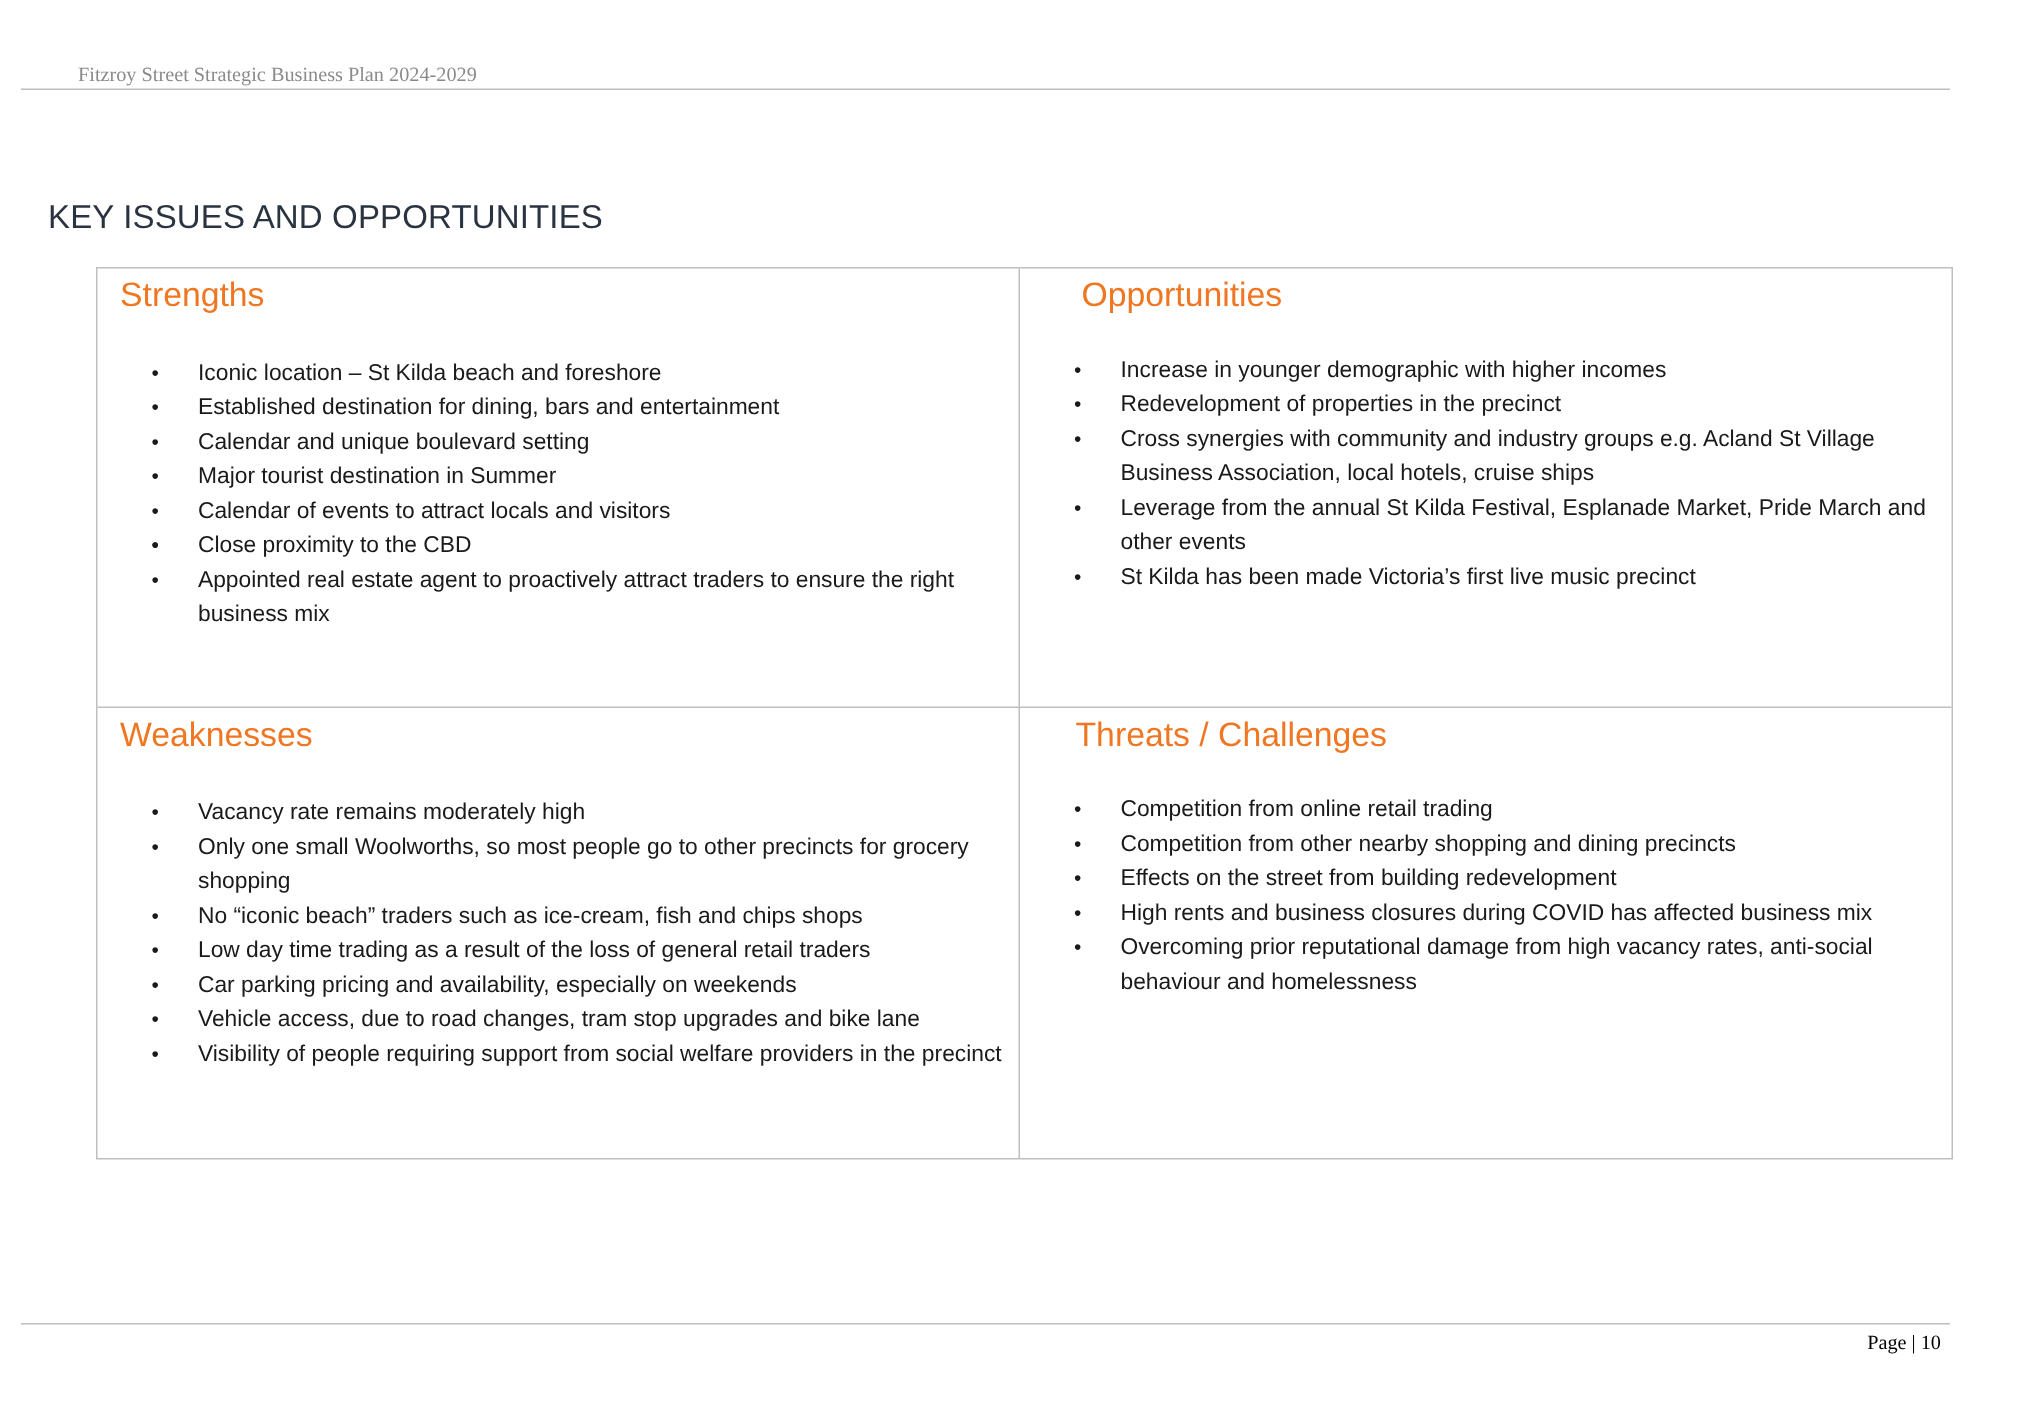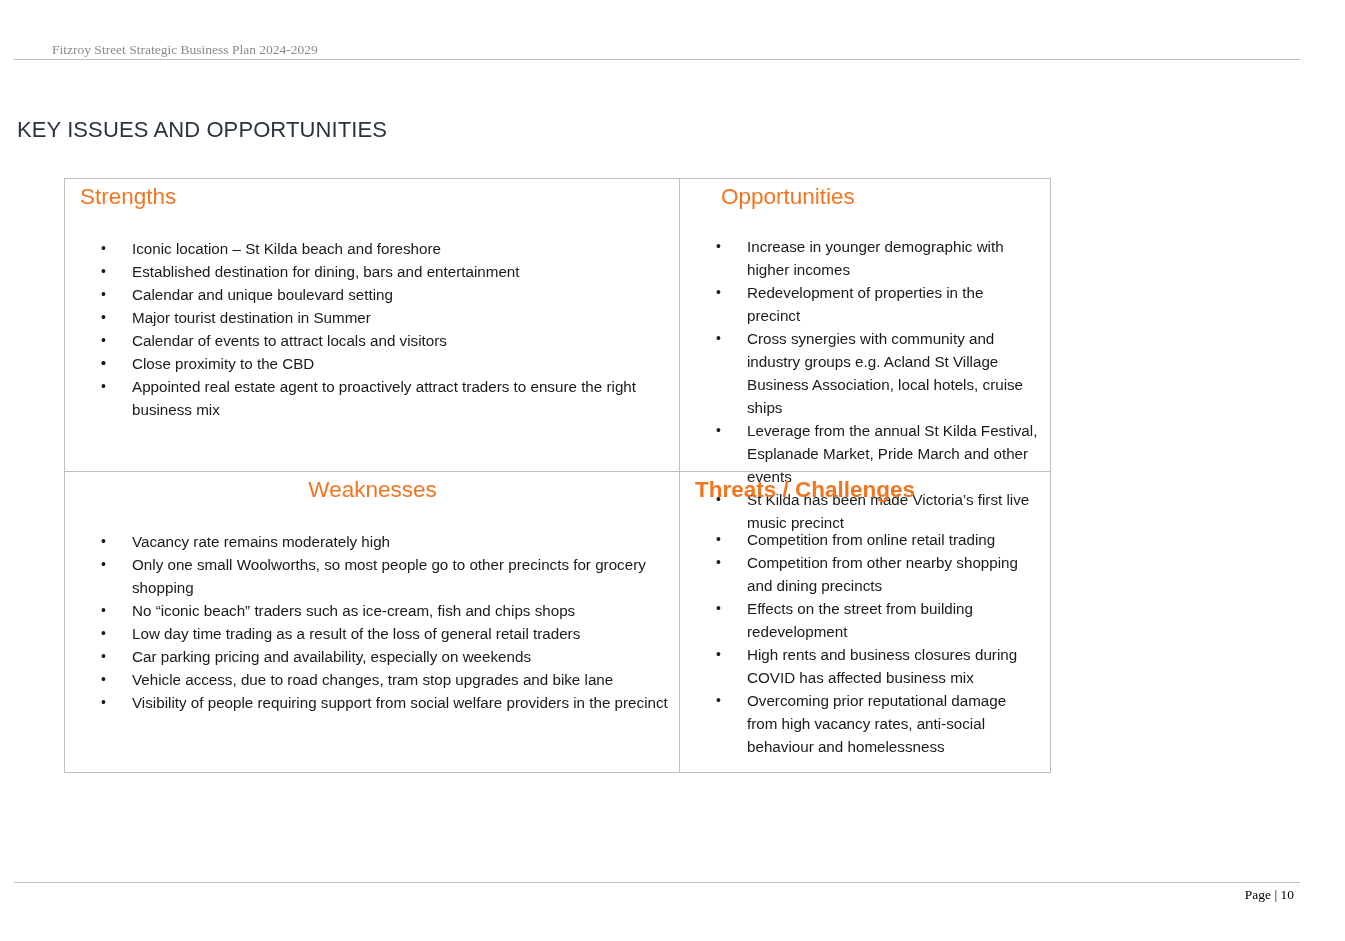--- a/index.html
+++ b/index.html
@@ -1,41 +1,41 @@
 <!DOCTYPE html>
 <html><head>
 <meta charset="utf-8">
 <style>
   html, body { margin:0; padding:0; background:#ffffff; }
   body { width:1345px; height:941px; position:relative; overflow:hidden; font-family:"Liberation Sans", sans-serif; }
   .header-text { position:absolute; left:17px; top:42px; font-family:"Liberation Serif", serif; font-size:13.5px; color:#8a8a8a;margin-left:35px; }
   .header-rule { position:absolute; left:14px; top:59px; width:1286px; height:1px; background:#bdbdbd; }
   .page-title { position:absolute; left:17px; top:117px; font-size:22px; color:#2a3340; letter-spacing:0.1px; }
-  .grid { position:absolute; left:64px; top:178px; width:987px; height:595px; border:1.5px solid #bfbfbf; box-sizing:border-box; display:grid; grid-template-columns:615px 1fr; grid-template-rows:293px 1fr; }
+  .grid { position:absolute; left:64px; top:178px; width:1238px; height:595px; border:1.5px solid #bfbfbf; box-sizing:border-box; display:grid; grid-template-columns:615px 1fr; grid-template-rows:293px 1fr; }
   .cell { box-sizing:border-box; padding:4px 14px 0 15px; position:relative; }
   .cell.c1 { border-right:1.5px solid #bfbfbf; border-bottom:1.5px solid #bfbfbf; }
   .cell.c2 { border-bottom:1.5px solid #bfbfbf; }
   .cell.c3 { border-right:1.5px solid #bfbfbf; }
   .cell-title { font-size:22.5px; color:#f07622; margin:0; line-height:28px; font-family:"Liberation Sans", sans-serif; }
   ul.bullets { list-style:none; margin:0; padding:0; position:absolute; left:36px; right:10px; }
   ul.bullets li { position:relative; padding-left:31px; font-size:15.2px; line-height:23px; color:#1a1a1a; }
   ul.bullets li .dot { position:absolute; left:0; top:0; font-size:14px; }
   .c1 ul.bullets, .c3 ul.bullets { top:58px; }
   .c2 ul.bullets, .c4 ul.bullets { top:56px; }
   .c3 ul.bullets { top:58px; }
   .footer-rule { position:absolute; left:14px; top:882px; width:1286px; height:1px; background:#bdbdbd; }
   .footer-text { position:absolute; right:51px; top:887px; font-family:"Liberation Serif", serif; font-size:13.5px; color:#000000; }
 </style>
 </head>
 <body>
 
 <div class="header-text">Fitzroy Street Strategic Business Plan 2024-2029</div>
 <div class="header-rule"></div>
 
-<h1 class="page-title" style="margin:0;font-weight:normal;">KEY ISSUES AND OPPORTUNITIES</h1>
+<h1 class="page-title" style="margin:15px;font-weight:normal;">KEY ISSUES AND OPPORTUNITIES</h1>
 
 <div class="grid">
   <div class="cell c1">
     <h2 class="cell-title" style="font-weight:normal;">Strengths</h2>
     <ul class="bullets">
         <li><span class="dot">•</span><span>Iconic location – St Kilda beach and foreshore</span></li>
         <li><span class="dot">•</span><span>Established destination for dining, bars and entertainment</span></li>
         <li><span class="dot">•</span><span>Calendar and unique boulevard setting</span></li>
         <li><span class="dot">•</span><span>Major tourist destination in Summer</span></li>
         <li><span class="dot">•</span><span>Calendar of events to attract locals and visitors</span></li>
@@ -48,33 +48,33 @@
     <h2 class="cell-title" style="font-weight:normal;margin-left:26px;">Opportunities</h2>
     <ul class="bullets">
         <li><span class="dot">•</span><span>Increase in younger demographic with higher incomes</span></li>
         <li><span class="dot">•</span><span>Redevelopment of properties in the precinct</span></li>
         <li><span class="dot">•</span><span>Cross synergies with community and industry groups e.g. Acland St Village Business Association, local hotels, cruise ships</span></li>
         <li><span class="dot">•</span><span>Leverage from the annual St Kilda Festival, Esplanade Market, Pride March and other events</span></li>
         <li><span class="dot">•</span><span>St Kilda has been made Victoria’s first live music precinct</span></li>
       </ul>
   </div>
   <div class="cell c3">
-    <h2 class="cell-title" style="font-weight:normal;text-align:center;">Weaknesses</h2>
+    <h2 class="cell-title" style="font-weight:normal;">Weaknesses</h2>
     <ul class="bullets">
         <li><span class="dot">•</span><span>Vacancy rate remains moderately high</span></li>
         <li><span class="dot">•</span><span>Only one small Woolworths, so most people go to other precincts for grocery shopping</span></li>
         <li><span class="dot">•</span><span>No “iconic beach” traders such as ice-cream, fish and chips shops</span></li>
         <li><span class="dot">•</span><span>Low day time trading as a result of the loss of general retail traders</span></li>
         <li><span class="dot">•</span><span>Car parking pricing and availability, especially on weekends</span></li>
         <li><span class="dot">•</span><span>Vehicle access, due to road changes, tram stop upgrades and bike lane</span></li>
         <li><span class="dot">•</span><span>Visibility of people requiring support from social welfare providers in the precinct</span></li>
       </ul>
   </div>
   <div class="cell c4">
-    <h2 class="cell-title" style="font-weight:bold;">Threats / Challenges</h2>
+    <h2 class="cell-title" style="font-weight:normal;margin-left:22px;">Threats / Challenges</h2>
     <ul class="bullets">
         <li><span class="dot">•</span><span>Competition from online retail trading</span></li>
         <li><span class="dot">•</span><span>Competition from other nearby shopping and dining precincts</span></li>
         <li><span class="dot">•</span><span>Effects on the street from building redevelopment</span></li>
         <li><span class="dot">•</span><span>High rents and business closures during COVID has affected business mix</span></li>
         <li><span class="dot">•</span><span>Overcoming prior reputational damage from high vacancy rates, anti-social behaviour and homelessness</span></li>
       </ul>
   </div>
 </div>
 

